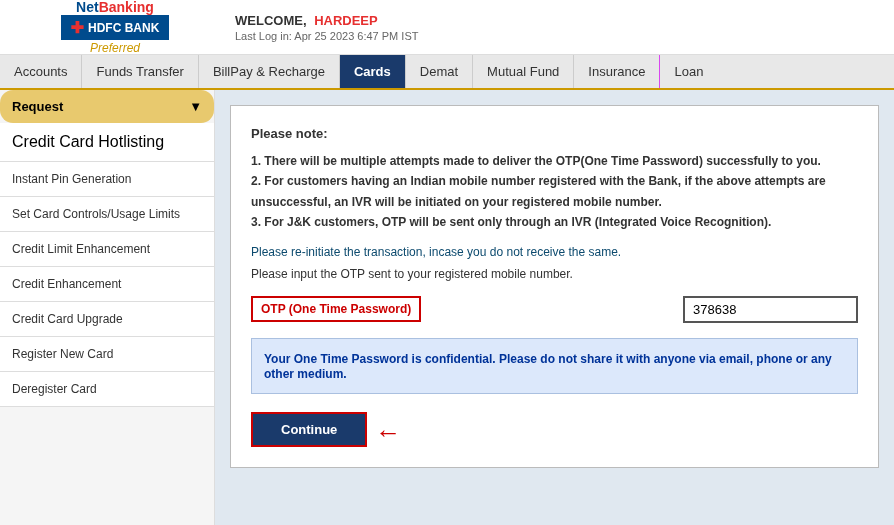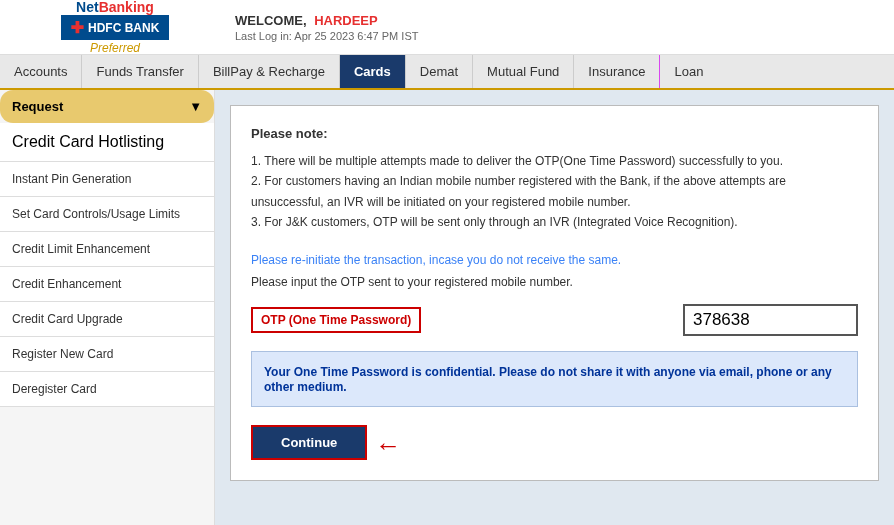--- a/index.html
+++ b/index.html
@@ -86,32 +86,32 @@
     <div style="padding:10px 12px; font-size:12px; color:#333; border-bottom:1px solid #ddd; cursor:pointer; background:#fff;">
       <span>Deregister Card</span>
     </div>
   </div>
 
   <div style="flex:1; padding:15px; overflow-y:auto; background:#e0e8f0;">
     <div style="background:#fff; border:1px solid #bbb; padding:20px; max-width:650px;">
 
       <div style="font-weight:bold; font-size:13px; margin-bottom:10px; color:#333;">Please note:</div>
 
-      <div style="font-size:12px; color:#333; line-height:1.7; margin-bottom:20px;">
+      <div style="font-size:12px; color:#333; line-height:1.7; margin-bottom:12px;font-weight:bold;">
         <div>1. There will be multiple attempts made to deliver the OTP(One Time Password) successfully to you.</div>
         <div>2. For customers having an Indian mobile number registered with the Bank, if the above attempts are unsuccessful, an IVR will be initiated on your registered mobile number.</div>
         <div>3. For J&amp;K customers, OTP will be sent only through an IVR (Integrated Voice Recognition).</div>
       </div>
 
-      <div style="font-size:12px; color:#3b82f6; margin-bottom:8px;">Please re-initiate the transaction, incase you do not receive the same.</div>
+      <div style="font-size:12px; color:#0c4a6e; margin-bottom:8px;">Please re-initiate the transaction, incase you do not receive the same.</div>
       <div style="font-size:12px; color:#333; margin-bottom:15px;">Please input the OTP sent to your registered mobile number.</div>
 
       <div style="display:flex; align-items:center; gap:15px; margin-bottom:15px;justify-content:space-between;">
         <span style="border:2px solid #cc0000; color:#cc0000; padding:4px 8px; font-size:12px; font-weight:bold; white-space:nowrap;">OTP (One Time Password)</span>
-        <input type="text" value="378638" style="border: 2px solid rgb(85, 85, 85); padding: 4px 8px; font-size: 17px; width: 175px; outline: none;">
+        <input type="text" value="378638" style="border: 2px solid rgb(85, 85, 85); padding: 4px 8px; font-size: 13px; width: 175px; outline: none;">
       </div>
 
       <div style="background:#dce8fb; border:1px solid #aac0e0; padding:12px; margin-bottom:18px;">
         <span style="color:#003399; font-size:12px; font-weight:bold;">Your One Time Password is confidential. Please do not share it with anyone via email, phone or any other medium.</span>
       </div>
 
       <div style="display:flex; align-items:center; gap:8px;">
         <button style="background:#1a3a6b; color:#fff; border:2px solid #cc0000; padding:8px 28px; font-size:13px; font-weight:bold; cursor:pointer;">Continue</button>
 
         <span style="color:#cc0000; font-size:26px; display:inline-block;">←</span>

